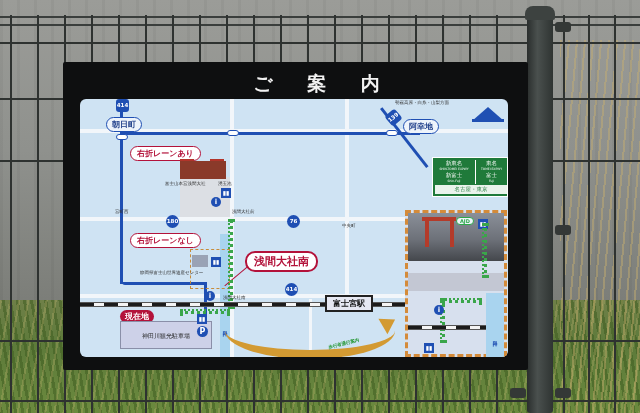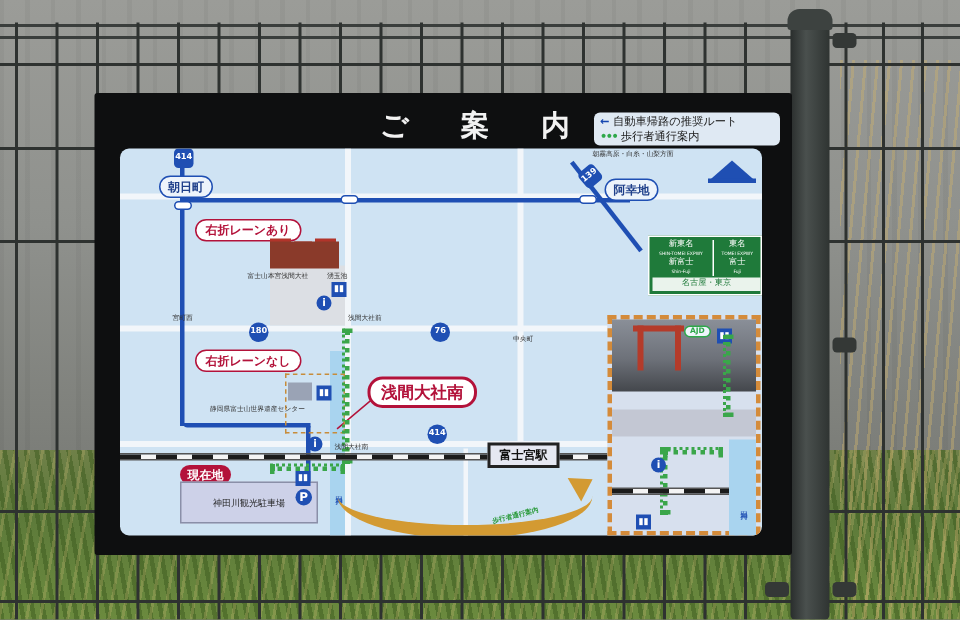--- a/index.html
+++ b/index.html
@@ -113,26 +113,20 @@
 <div class="post"></div>
 <div class="post-cap"></div>
 <div class="clamp" style="left:555px;top:22px"></div>
 <div class="clamp" style="left:555px;top:225px"></div>
 <div class="clamp" style="left:510px;top:388px"></div>
 <div class="clamp" style="left:555px;top:388px"></div>
 
 <div class="sign">
   <div class="sign-title">ご 案 内</div>
 
-  <div class="legend">
-    <div><span class="arr">←</span>
-      <span>自動車帰路の推奨ルート</span></div>
-    <div><span class="dots">•••</span>
-      <span>歩行者通行案内</span></div>
-  </div>
 
   <div class="map">
 
     <div class="road-w" style="left:0;top:30px;width:428px;height:4px"></div>
     <div class="road-w" style="left:0;top:118px;width:325px;height:4px"></div>
     <div class="road-w" style="left:150px;top:0;width:4px;height:258px"></div>
     <div class="road-w" style="left:265px;top:0;width:4px;height:200px"></div>
     <div class="road-w" style="left:0;top:195px;width:325px;height:4px"></div>
     <div class="road-w" style="left:229px;top:200px;width:3px;height:58px"></div>
 

